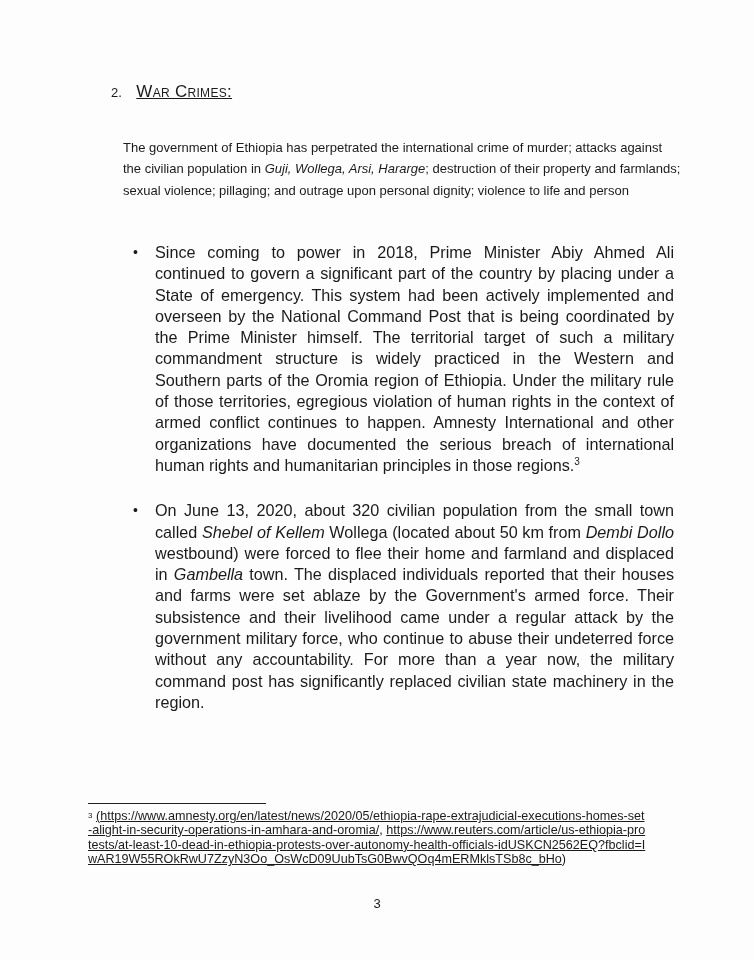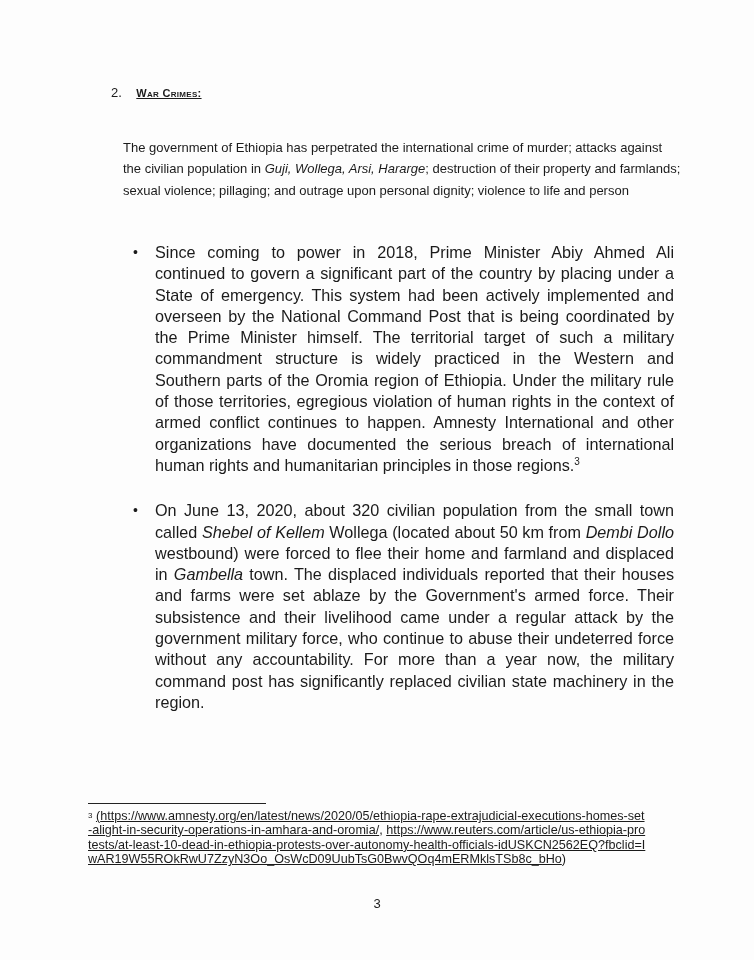--- a/index.html
+++ b/index.html
@@ -7,22 +7,22 @@
     width: 754px; height: 960px; background: #fdfdfd; position: relative; overflow: hidden;
     font-family: "Liberation Sans", sans-serif; color: #1b1b1b;
   }
   .page { position: absolute; left: 0; top: 0; width: 754px; height: 960px; }
   .heading {
     position: absolute; left: 111px; top: 81px; font-size: 16px; line-height: 22px;
     font-weight: normal;
   }
   .heading .num { font-size: 13px; margin-right: 10px; }
   .heading .title {
-    font-weight: bold; text-decoration: underline; font-variant: small-caps;
-    font-size: 11px; letter-spacing: 0.3px;
+    font-weight: normal; text-decoration: underline; font-variant: small-caps;
+    font-size: 17px; letter-spacing: 0.3px;
   }
   .intro {
     position: absolute; left: 111px; top: 125px; width: 560px; font-size: 13px;
     line-height: 21.4px; margin: 12px;
   }
   .bullets { position: absolute; left: 129px; top: 242px; width: 545px; margin: 0; padding: 0; list-style: none; }
   .bullet-item { position: relative; padding-left: 26px; font-size: 16.2px; line-height: 21.3px; text-align: justify; margin: 0; }
   .bullet-item + .bullet-item { margin-top: 24px; }
   .bullet-dot { position: absolute; left: 4px; top: 0; font-size: 14px; }
   sup { font-size: 10px; line-height: 0; }

